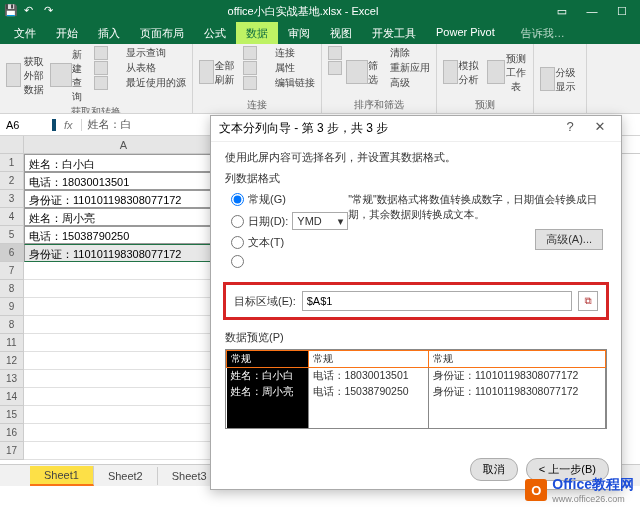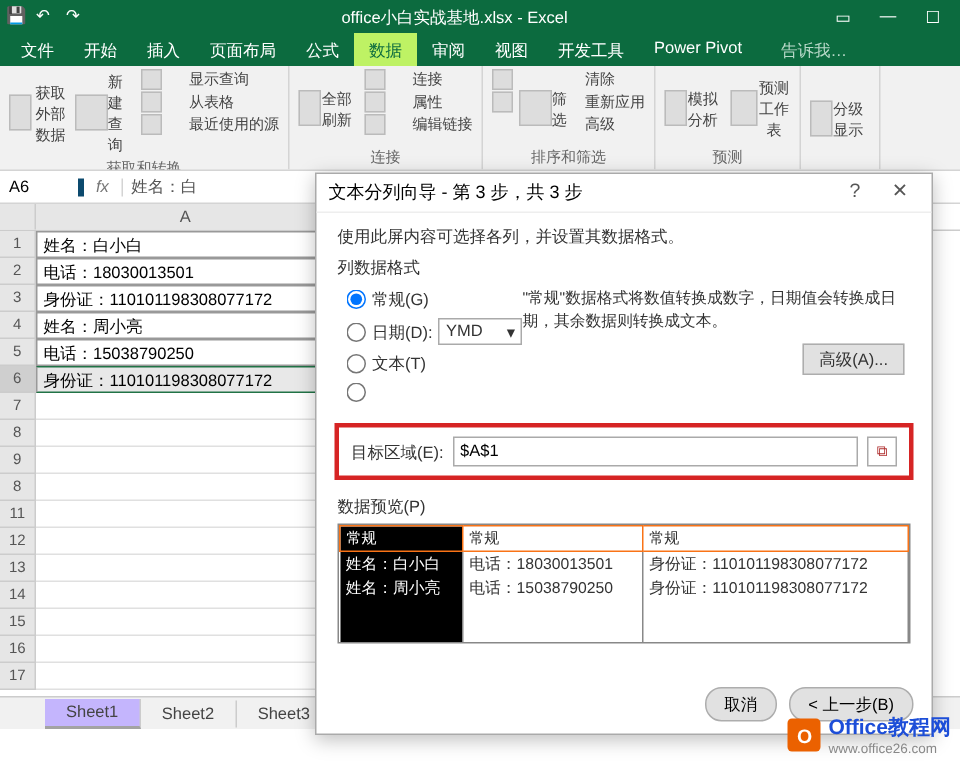--- a/index.html
+++ b/index.html
@@ -46,21 +46,21 @@
 .rowhdrs div { height: 18px; border-bottom: 1px solid #ccc; border-right: 1px solid #ccc; background: #e6e6e6; text-align: center; font-size: 10px; color: #555; line-height: 18px; }
 .rowhdrs div.sel { background: #cfcfcf; }
 .cells { width: 200px; }
 .cells .cell { height: 18px; border-bottom: 1px solid #e0e0e0; border-right: 1px solid #e0e0e0; padding: 0 4px; font-size: 11px; line-height: 18px; white-space: nowrap; }
 .cells .cell.bord { border: 1px solid #999; }
 .cells .cell.sel { background: #e8e8e8; border-top: 1px solid #217346; border-bottom: 1px solid #217346; }
 
 
 .sheettabs { position: absolute; bottom: 0; left: 0; right: 0; height: 22px; border-top: 1px solid #ccc; background: #f1f1f1; display: flex; align-items: center; font-size: 11px; padding-left: 30px; gap: 0; }
 .sheettabs .stab { padding: 3px 14px; border-right: 1px solid #ccc; color: #444; }
-.sheettabs .stab.active { background: #c4b5fd; border-bottom: 2px solid #a3a3a3; }
+.sheettabs .stab.active { background: #fde047; border-bottom: 2px solid #f97316; }
 .sheettabs .plus { padding: 0 10px; color: #666; font-size: 14px; }
 
 
 .dialog { position: absolute; left: 210px; top: 115px; width: 412px; height: 375px; background: #fff; border: 1px solid #aaa; box-shadow: 0 3px 12px rgba(0,0,0,.25); }
 .dlg-title { height: 26px; display: flex; align-items: center; padding: 0 8px; font-size: 12px; border-bottom: 1px solid #eee; }
 .dlg-title .dt-txt { flex: 1; }
 .dlg-title .dt-btn { width: 26px; height: 20px; text-align: center; font-size: 13px; color: #555; margin-left: 4px; }
 .dlg-body { padding: 8px 14px; font-size: 11px; color: #333; }
 .dlg-body .desc { margin-bottom: 6px; }
 .fieldset-label { margin: 4px 0 2px 0; }

